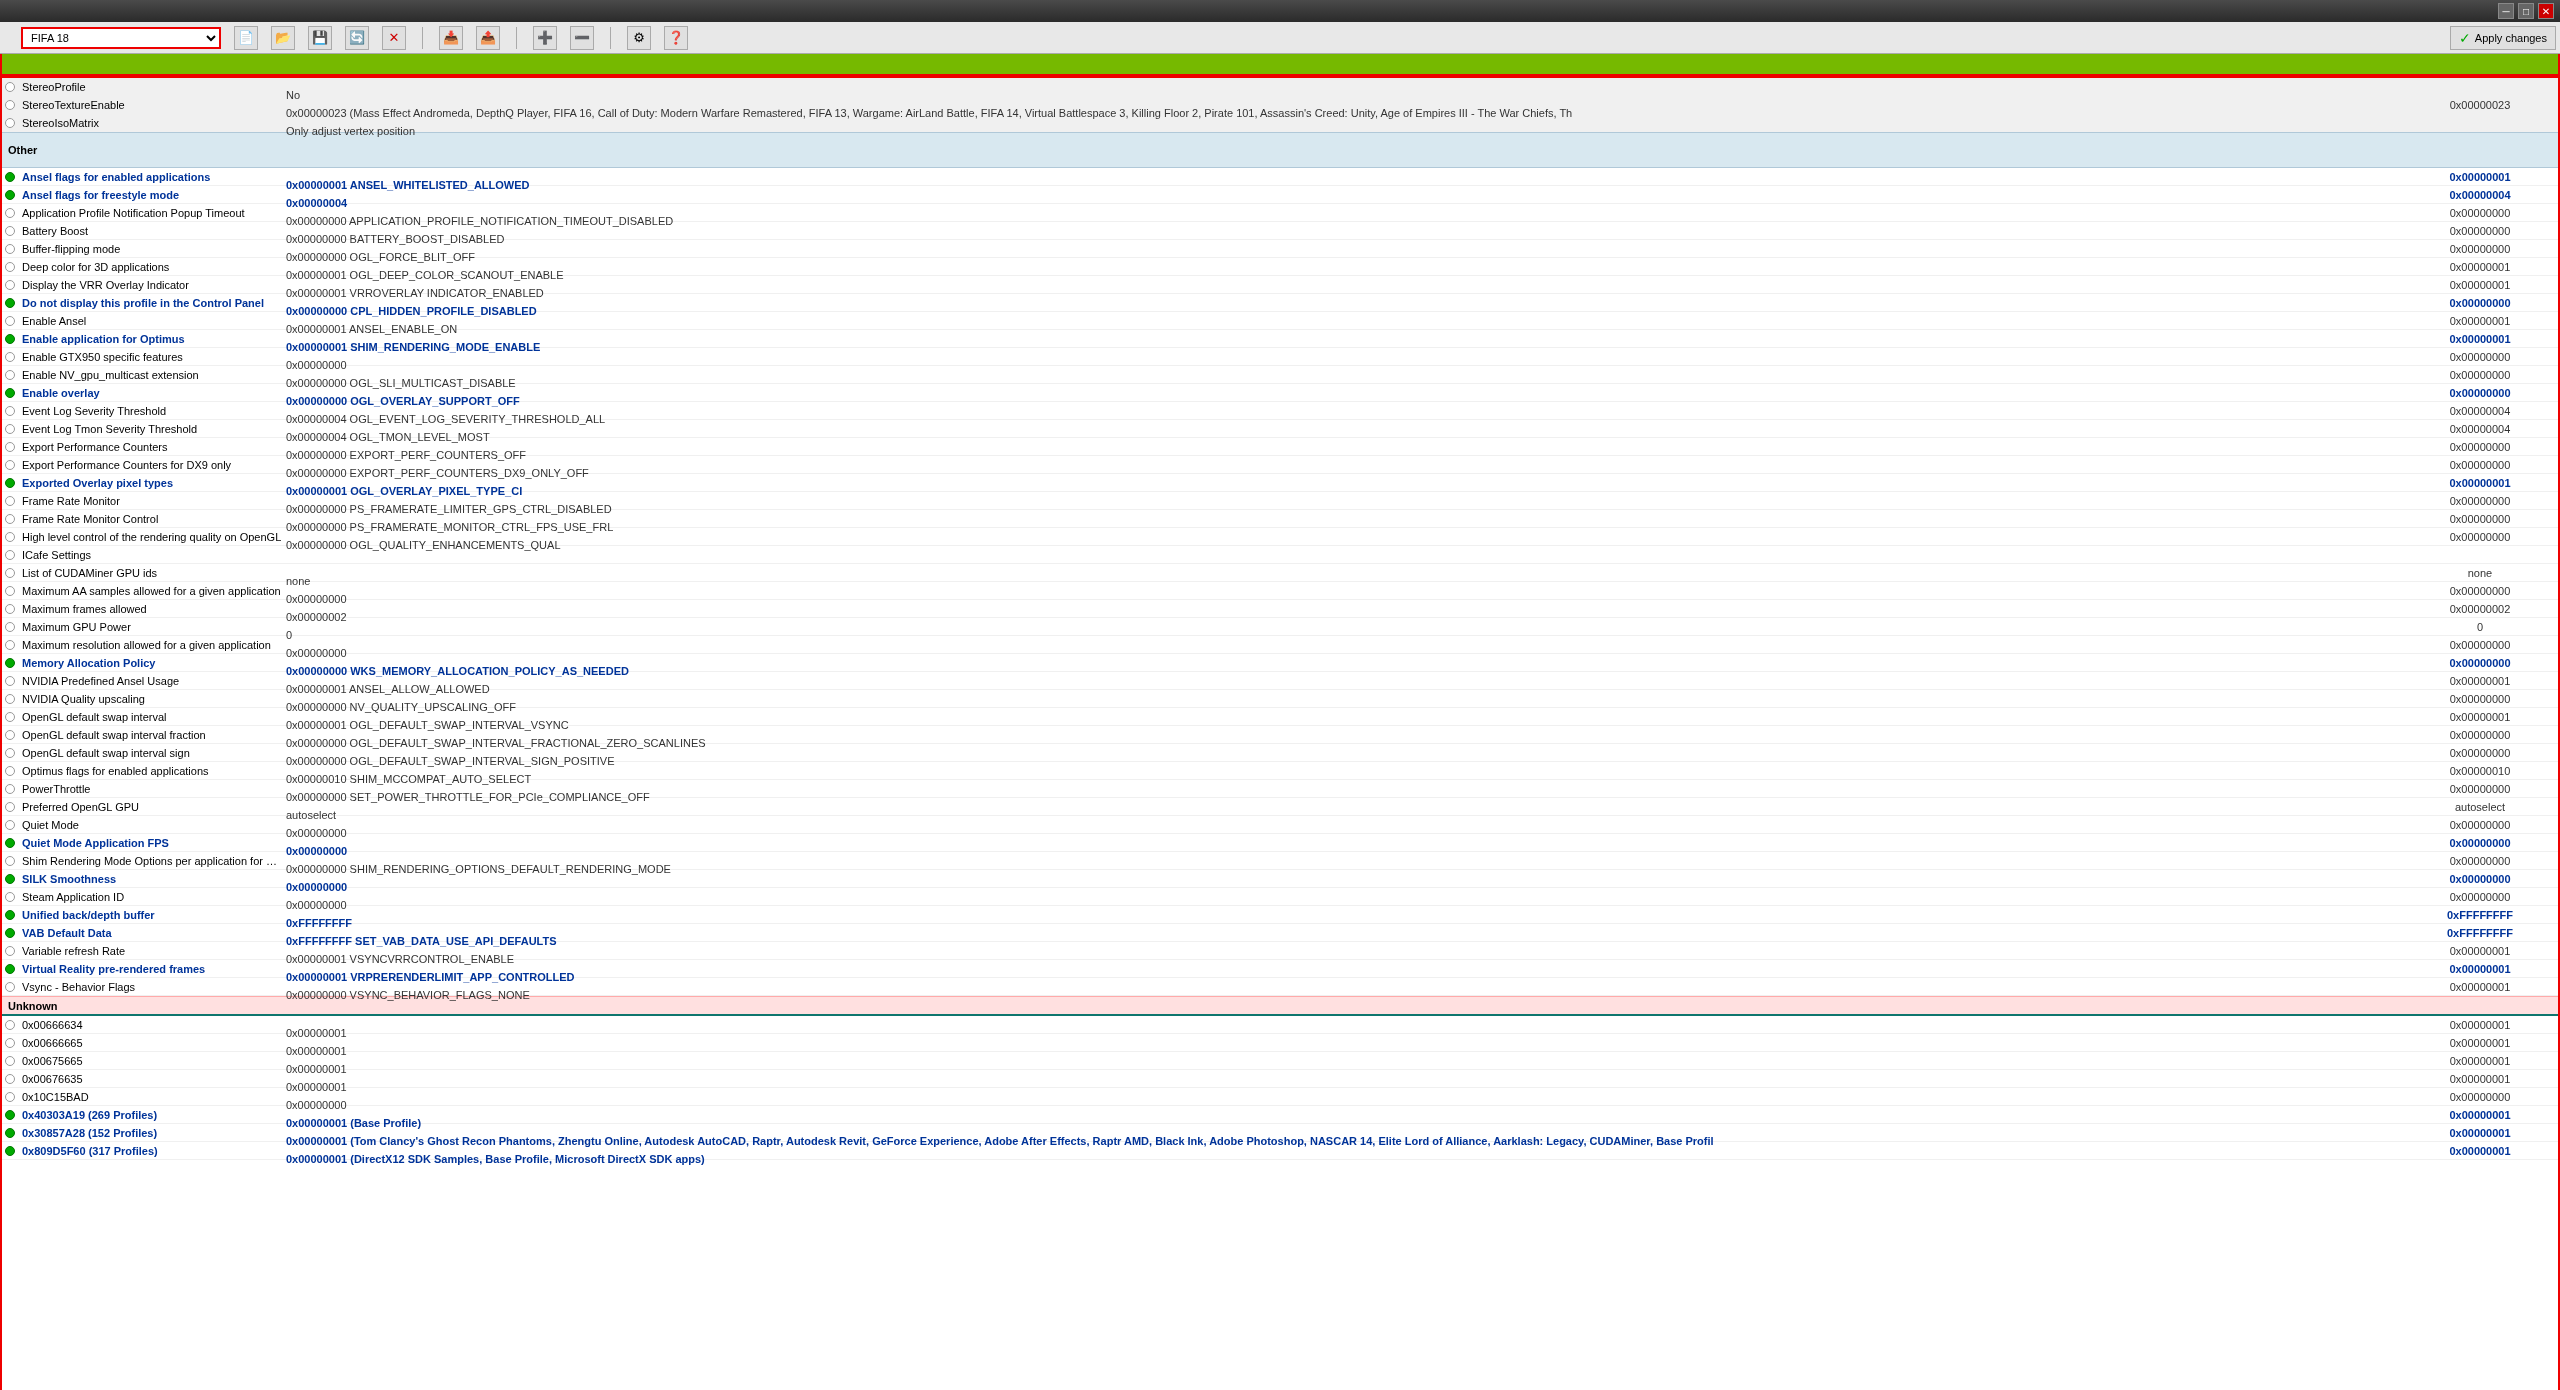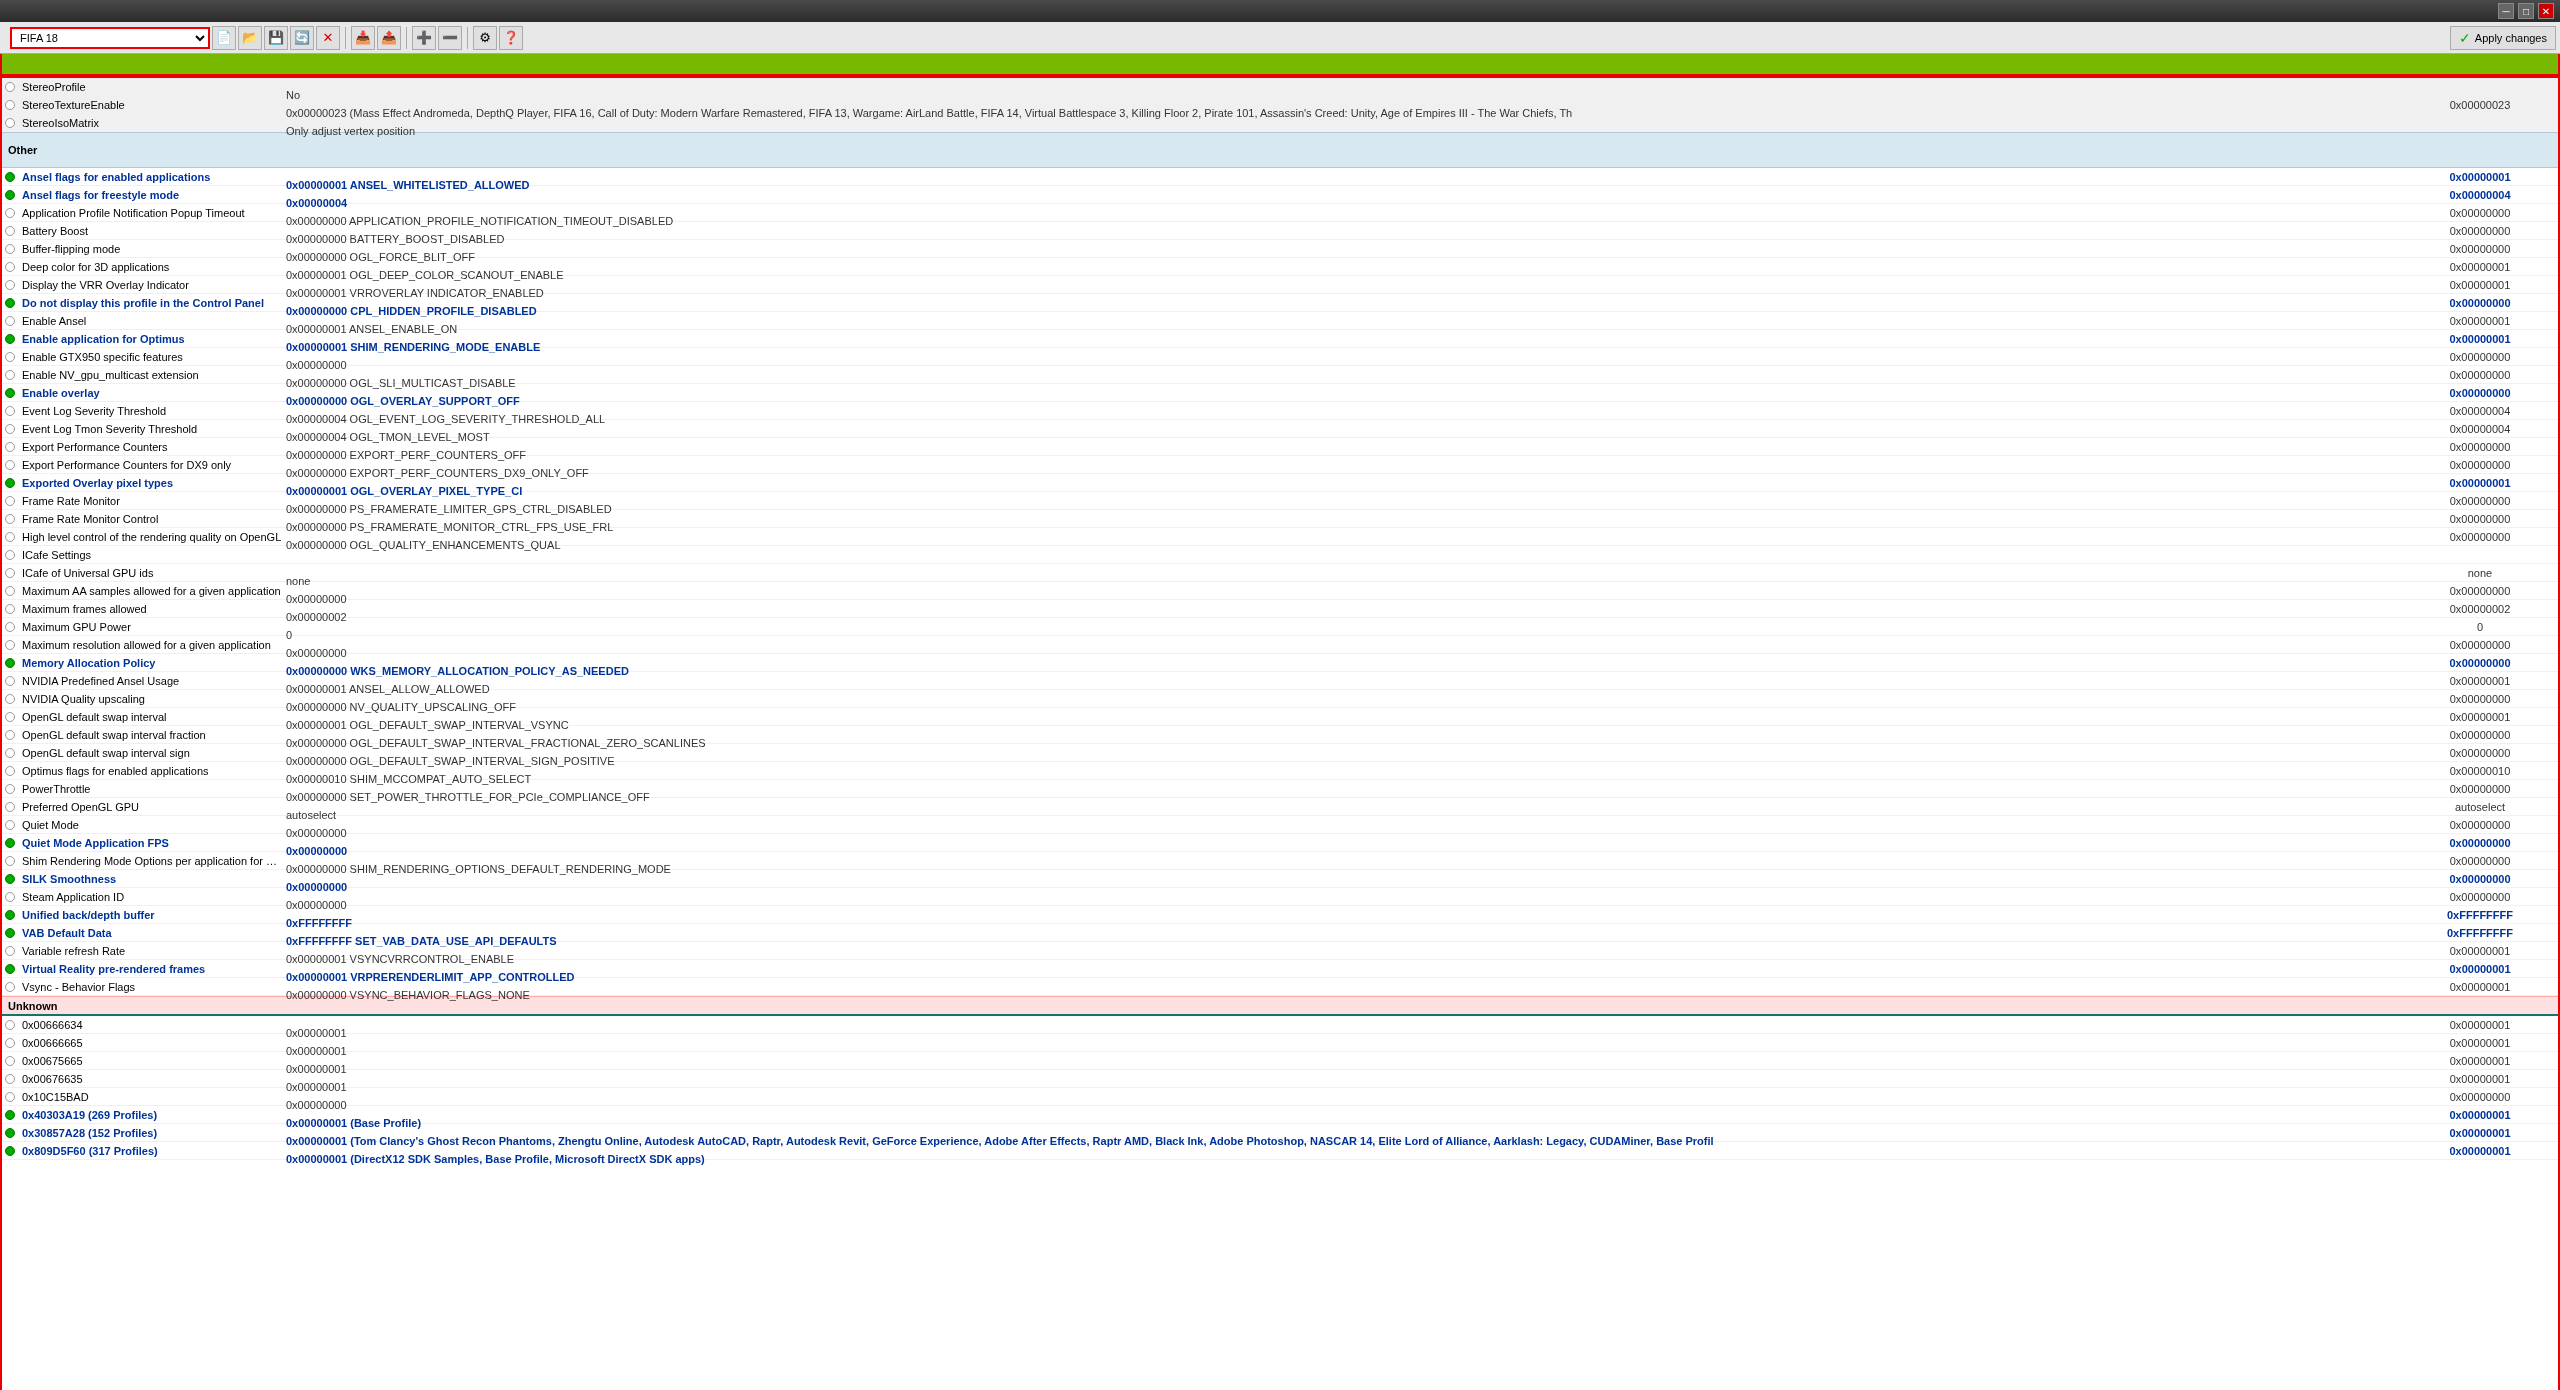--- a/index.html
+++ b/index.html
@@ -35,21 +35,21 @@
     }
 
     
     #toolbar {
       height: 32px;
       background: #e8e8e8;
       border-bottom: 1px solid #aaa;
       display: flex;
       align-items: center;
       padding: 2px 4px;
-      gap: 2px;
+      gap: 13px;
     }
     #profiles-label {
       font-size: 11px;
       margin-right: 4px;
       font-weight: bold;
     }
     #profiles-select {
       width: 200px;
       height: 22px;
       font-size: 11px;
@@ -442,21 +442,21 @@
             <div class="icon-circle white"></div>
           </div>
           <div class="setting-name">ICafe Settings</div>
           <div class="setting-value"></div>
           <div class="setting-default"></div>
         </div>
         <div class="settings-row">
           <div class="row-icon">
             <div class="icon-circle white"></div>
           </div>
-          <div class="setting-name">ICafe of Universal GPU ids</div>
+          <div class="setting-name">List of CUDAMiner GPU ids</div>
           <div class="setting-value">none</div>
           <div class="setting-default">none</div>
         </div>
         <div class="settings-row">
           <div class="row-icon">
             <div class="icon-circle white"></div>
           </div>
           <div class="setting-name">Maximum AA samples allowed for a given application</div>
           <div class="setting-value">0x00000000</div>
           <div class="setting-default">0x00000000</div>

